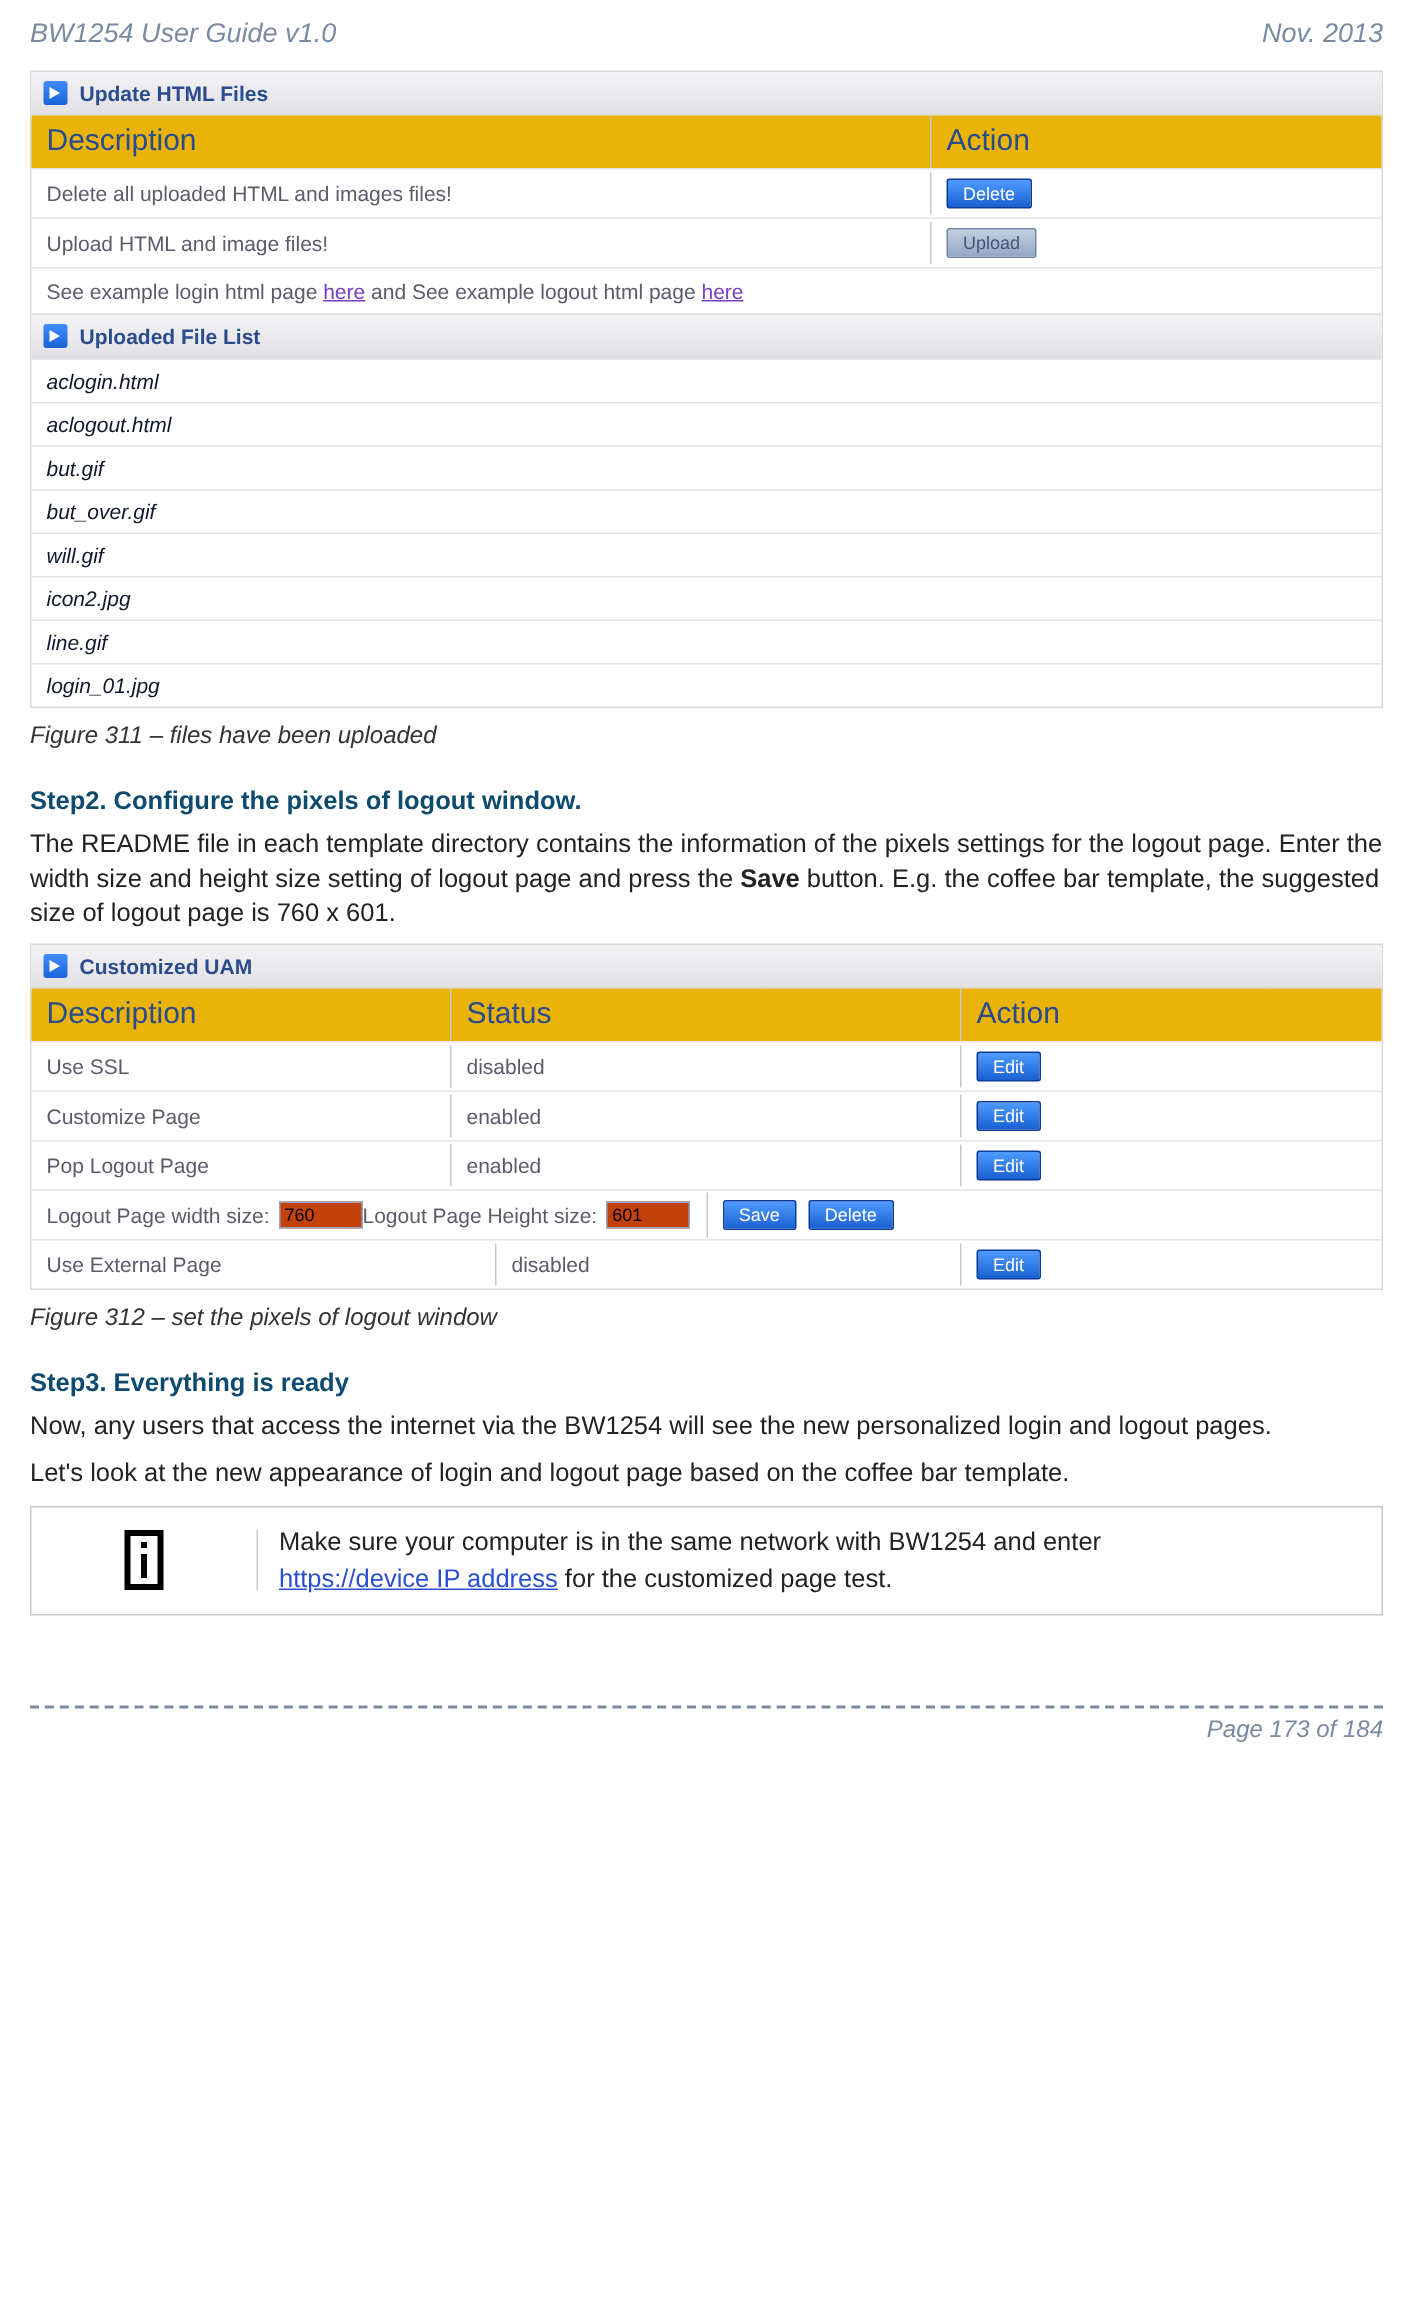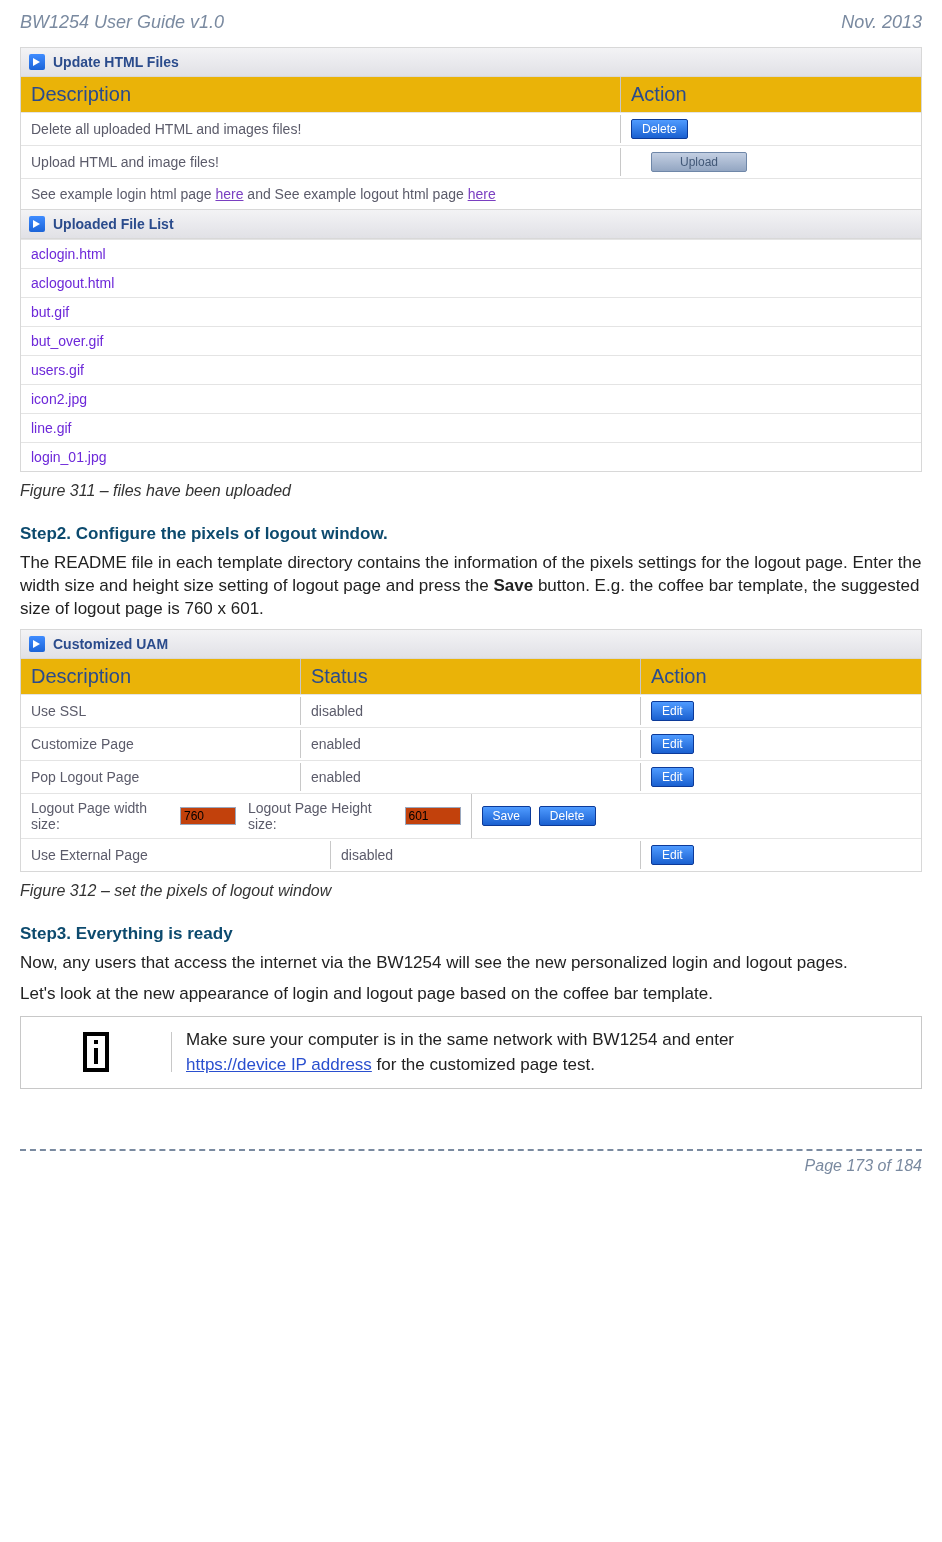--- a/index.html
+++ b/index.html
@@ -86,31 +86,31 @@
     border-radius: 2px;
     text-align: center;
     cursor: pointer;
   }
   .btn-gray {
     display: inline-block;
     background: linear-gradient(#c3cfe2,#93a6c2);
     color: #425877;
     border: 1px solid #6f87a8;
     font-size: 12px;
-    padding: 2px 28px;
+    padding: 2px 10px;
     border-radius: 2px;
     text-align: left;
     cursor: pointer;
-    margin-left: 20px;
   }
   .file-list-row {
     padding: 6px 10px;
     border-top: 1px solid #e4e4e4;
-    color: #6d28d9;
+    color: #0f172a;
     font-size: 14px;
+    font-style: italic;
   }
   .figure-caption {
     font-style: italic;
     color: #333;
     font-size: 16px;
     margin: 8px 0 24px 0;
   }
   .body-text {
     font-size: 17px;
     color: #222;
@@ -228,21 +228,21 @@
     </div>
     <div class="panel-header" style="border-top:1px solid #d8d8d8;">
       <span class="arrow"></span>
       <span>Uploaded File List</span>
     </div>
     <div>
       <div class="file-list-row">aclogin.html</div>
       <div class="file-list-row">aclogout.html</div>
       <div class="file-list-row">but.gif</div>
       <div class="file-list-row">but_over.gif</div>
-      <div class="file-list-row">users.gif</div>
+      <div class="file-list-row">will.gif</div>
       <div class="file-list-row">icon2.jpg</div>
       <div class="file-list-row">line.gif</div>
       <div class="file-list-row">login_01.jpg</div>
     </div>
   </div>
 
   <div class="figure-caption">Figure 311  – files have been uploaded</div>
 
 
   <div class="step-heading">Step2. Configure the pixels of logout window.</div>
@@ -269,21 +269,21 @@
       <div class="uam-col1">Customize Page</div>
       <div class="uam-col2">enabled</div>
       <div class="uam-col3"><span class="btn-blue">Edit</span></div>
     </div>
     <div class="table-row">
       <div class="uam-col1">Pop Logout Page</div>
       <div class="uam-col2">enabled</div>
       <div class="uam-col3"><span class="btn-blue">Edit</span></div>
     </div>
     <div class="table-row">
-      <div style="flex:1; display:flex; align-items:center; gap:12px; padding:6px 10px; border-right:1px solid #c8c8c8;">
+      <div style="flex:1; display:flex; align-items:center; gap:0; padding:6px 10px; border-right:1px solid #c8c8c8;">
         <span class="inline-pair">
           <span>Logout Page width size:</span>
           <input class="input-sm" value="760" style="">
         </span>
         <span class="inline-pair">
           <span>Logout Page Height size:</span>
           <input class="input-sm" value="601" style="">
         </span>
       </div>
       <div class="uam-col3" style="padding:6px 10px; display:flex; gap:8px;">

